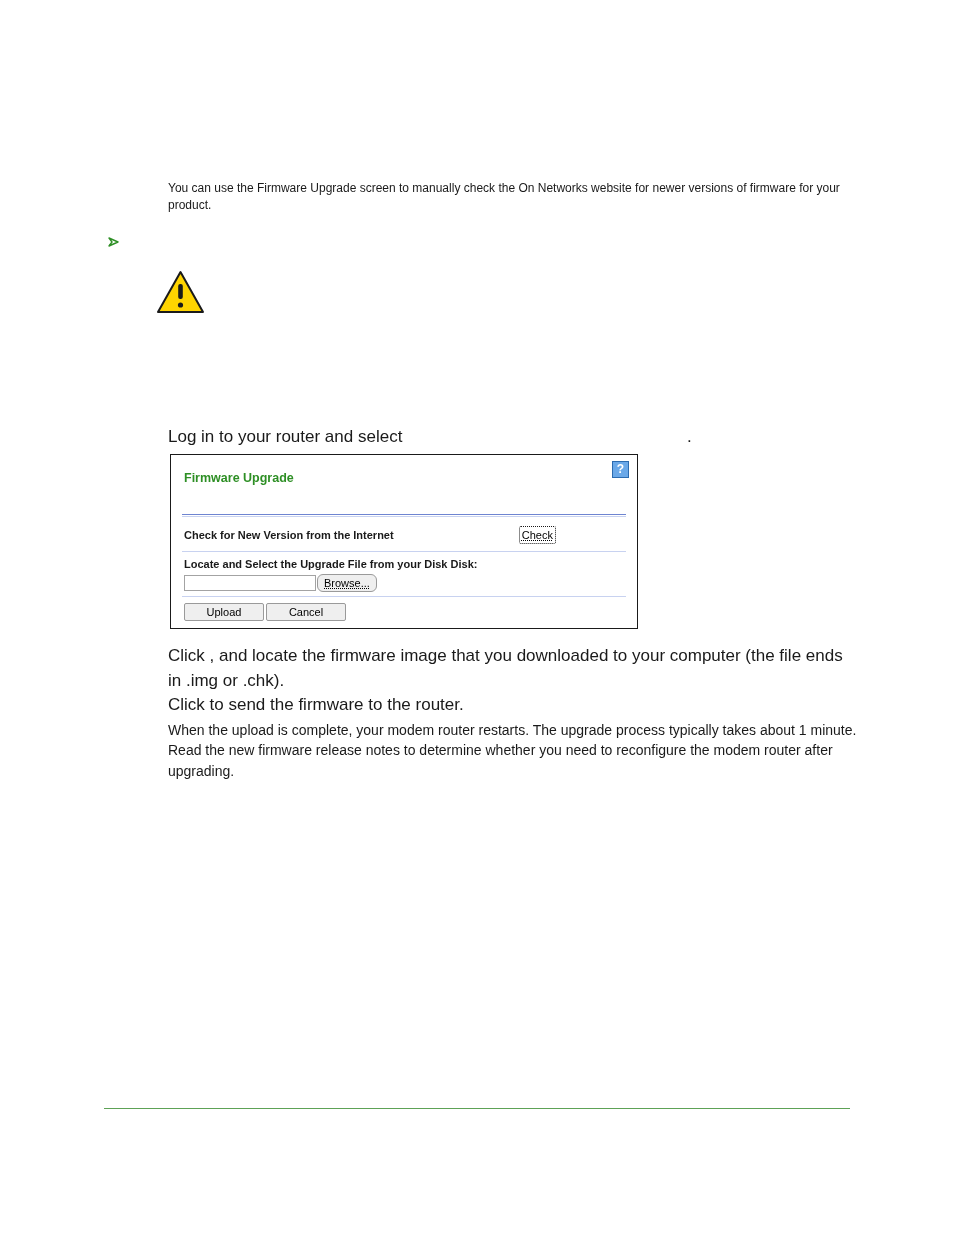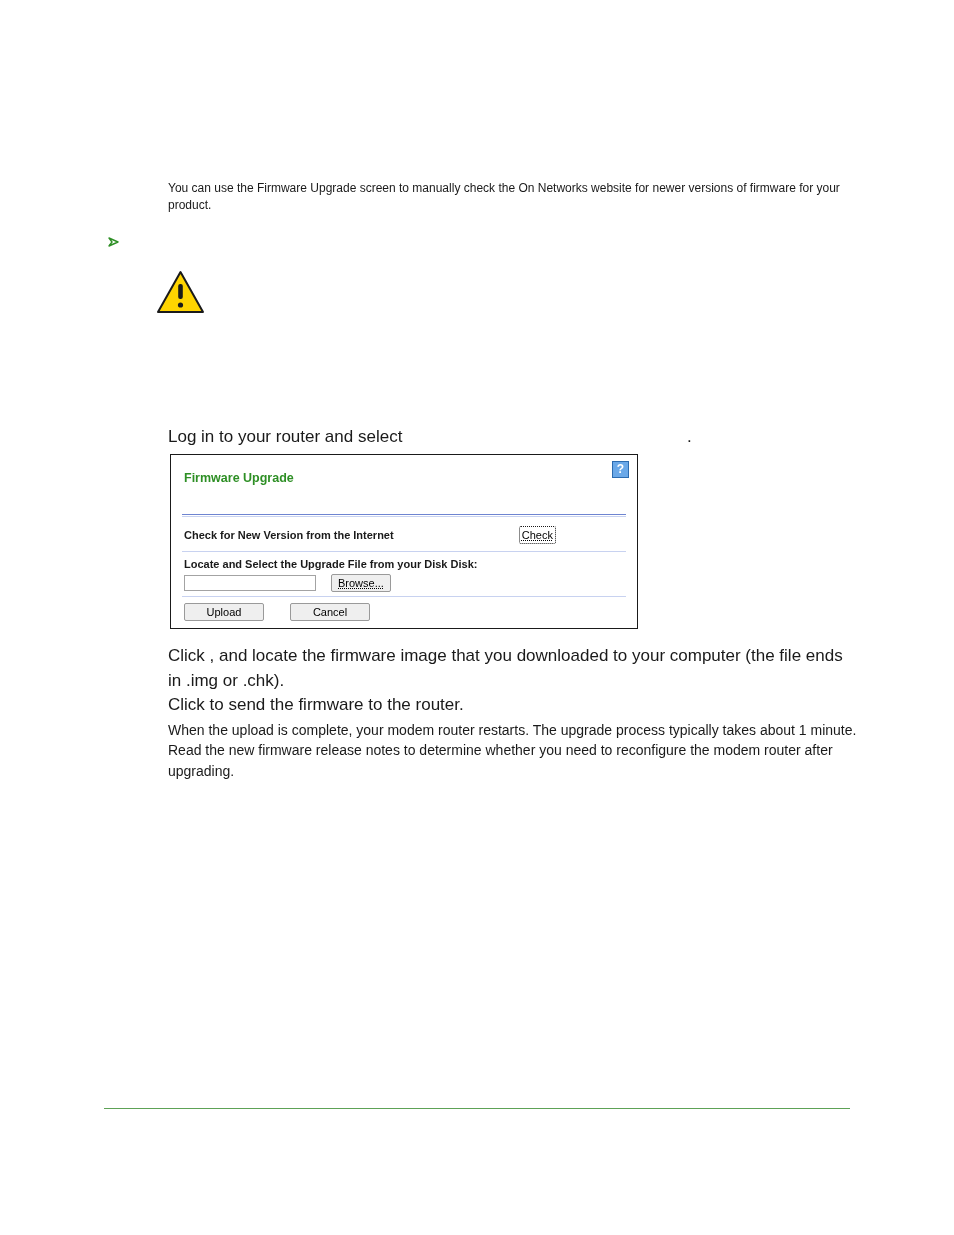--- a/index.html
+++ b/index.html
@@ -151,37 +151,38 @@
   }
   .file-input {
     width: 132px;
     height: 16px;
     border: 1px solid #a3a3a3;
     font-size: 11px;
     padding: 0 3px;
     box-sizing: border-box;
   }
   .btn-browse {
-    margin-left: 15px;
+    margin-left: 1px;
     text-decoration: underline dotted;
+    border-radius: 6px;
   }
   .panel-divider3 {
     position: absolute;
     left: 11px;
     right: 11px;
     top: 141px;
     height: 1px;
     background: #c8d2f0;
   }
   .actions-row {
     position: absolute;
     left: 13px;
     top: 148px;
     display: flex;
-    gap: 26px;
+    gap: 2px;
   }
   .btn-wide {
     width: 80px;
   }
   .step2 {
     position: absolute;
     left: 168px;
     top: 644px;
     width: 690px;
     font-size: 17px;

